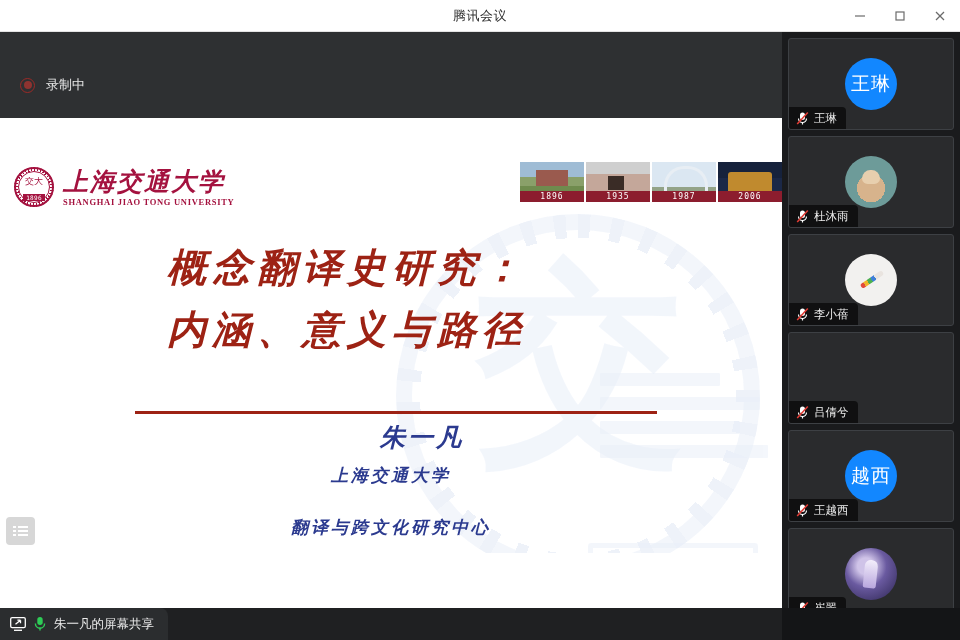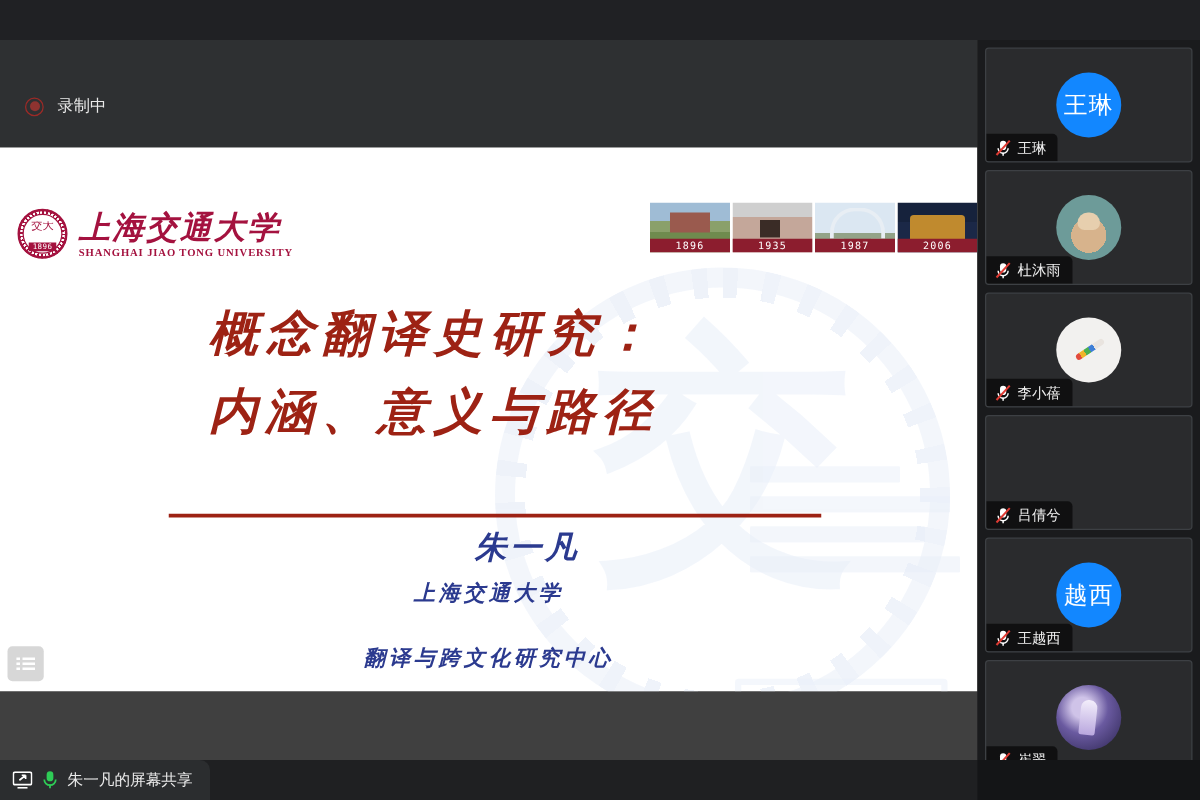--- a/index.html
+++ b/index.html
@@ -56,21 +56,21 @@
     color: #6b6b6b;
   }
   .win-btn svg { display: block; }
 
   
   .stage {
     position: absolute;
     left: 0; top: 32px;
     width: 782px;
     height: 576px;
-    background: #404040;
+    background: #ffffff;
     overflow: hidden;
   }
   .rec-bar {
     position: absolute;
     left: 0; top: 0;
     width: 782px; height: 86px;
     background: #2e3032;
   }
   .rec-inner {
     position: absolute;
@@ -482,20 +482,41 @@
     left: 782px; top: 608px;
     width: 178px; height: 32px;
     background: #141517;
   }
 </style>
 </head>
 <body>
 
 <div id="app">
 
+  <div class="titlebar">
+    <div class="titlebar-title">腾讯会议</div>
+    <div class="win-controls">
+      <div class="win-btn">
+        <svg width="12" height="12" viewBox="0 0 12 12">
+            <line x1="1" y1="6" x2="11" y2="6" stroke="#6b6b6b" stroke-width="1.2"></line>
+          </svg>
+      </div>
+      <div class="win-btn">
+        <svg width="12" height="12" viewBox="0 0 12 12">
+            <rect x="2" y="2" width="8" height="8" fill="none" stroke="#6b6b6b" stroke-width="1.2"></rect>
+          </svg>
+      </div>
+      <div class="win-btn">
+        <svg width="12" height="12" viewBox="0 0 12 12">
+            <line x1="2" y1="2" x2="10" y2="10" stroke="#6b6b6b" stroke-width="1.2"></line>
+            <line x1="10" y1="2" x2="2" y2="10" stroke="#6b6b6b" stroke-width="1.2"></line>
+          </svg>
+      </div>
+    </div>
+  </div>
 
   <div class="stage">
 
     <div class="rec-bar">
       <div class="rec-inner">
         <span class="rec-dot"></span>
         <span class="rec-text">录制中</span>
       </div>
     </div>
 

